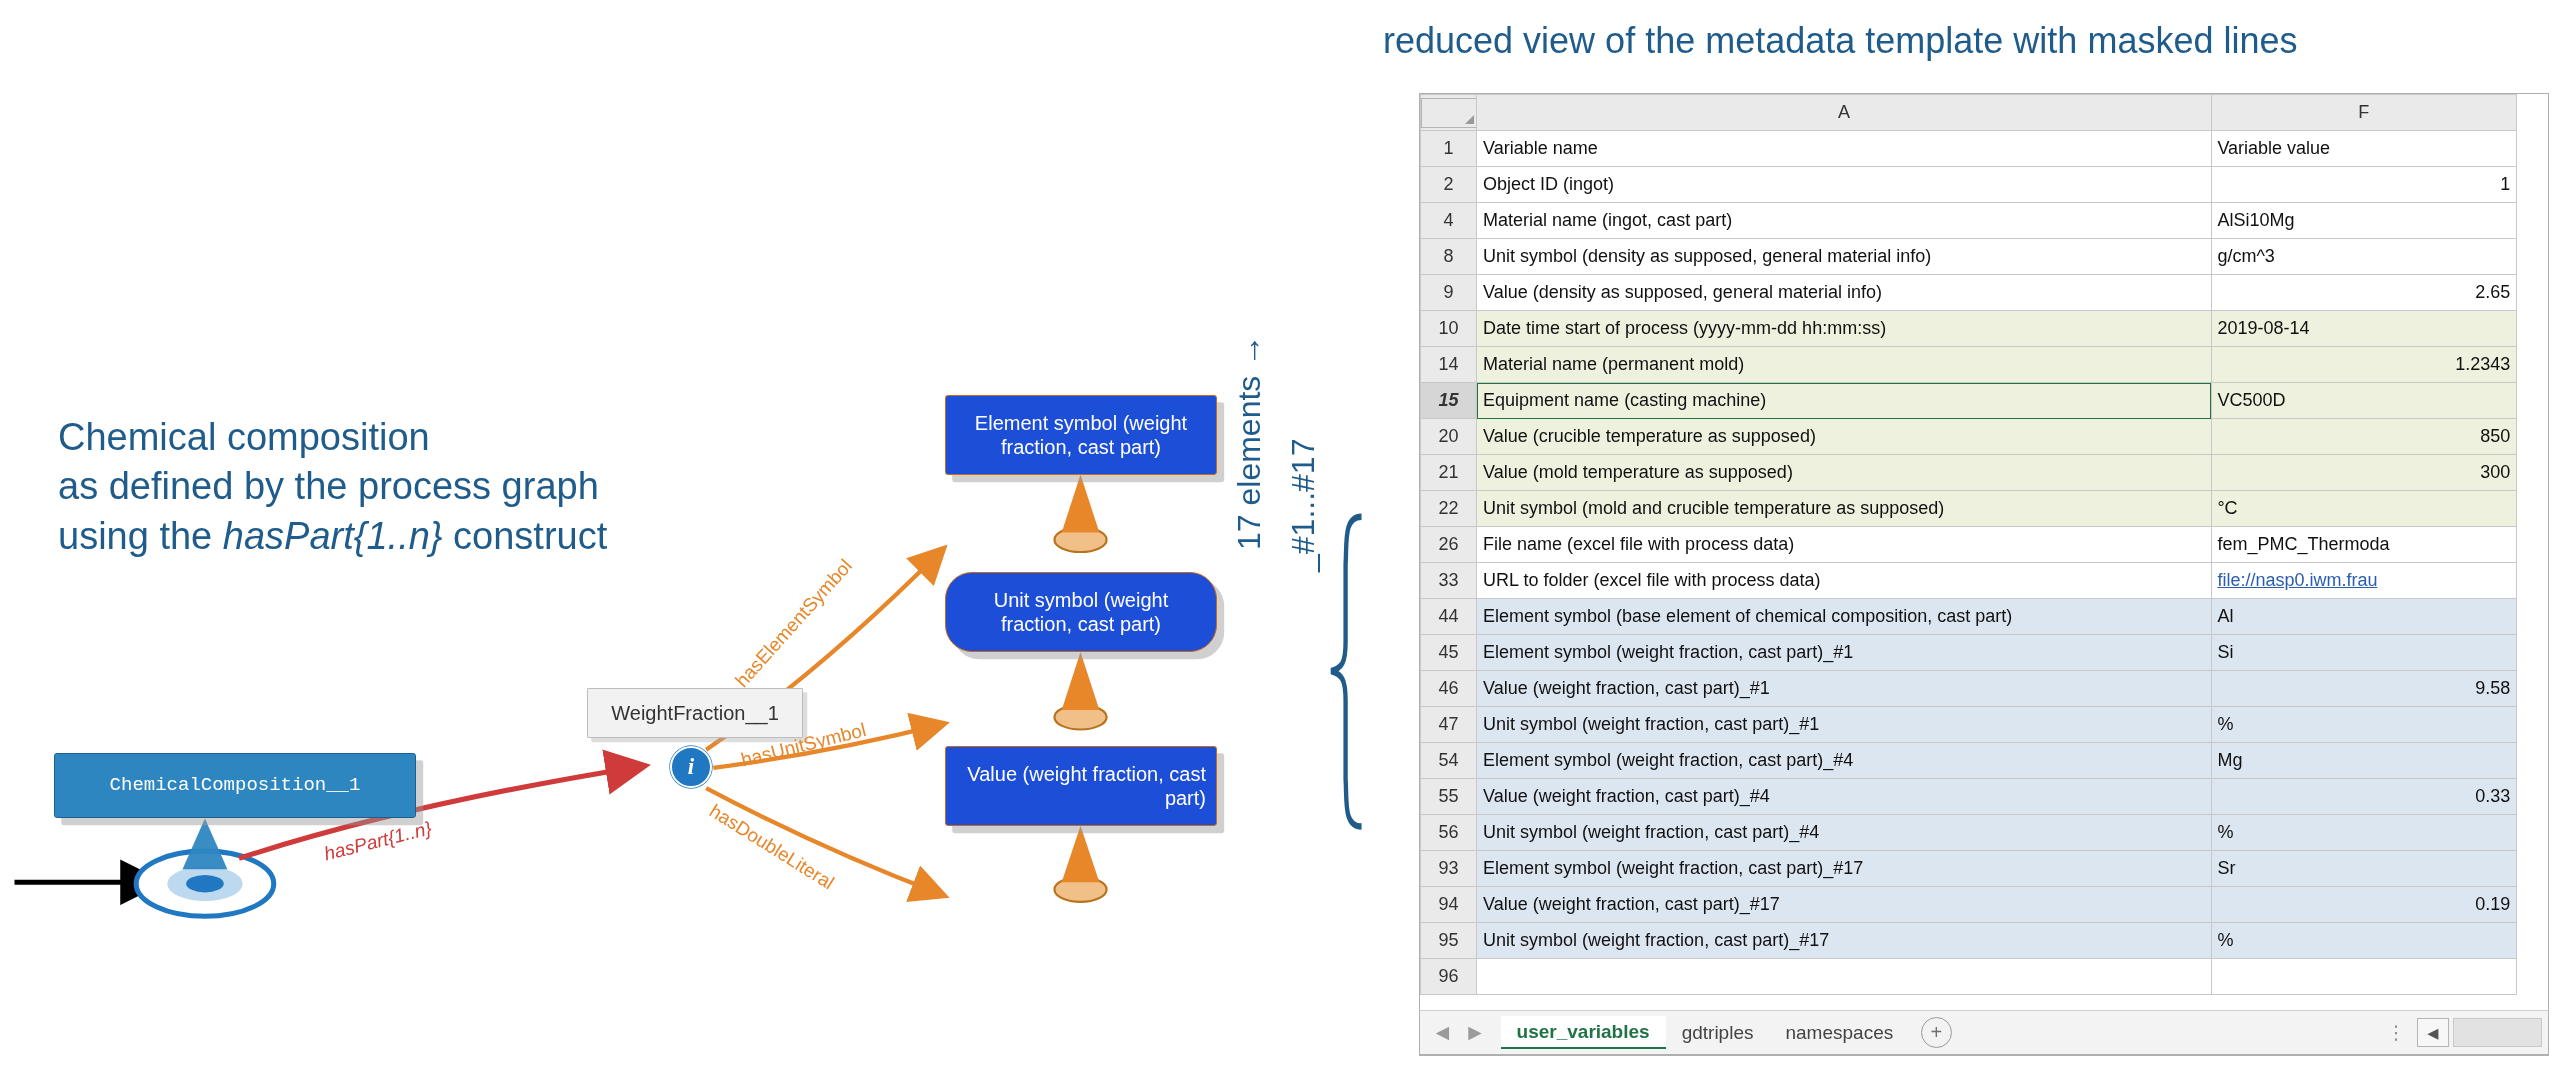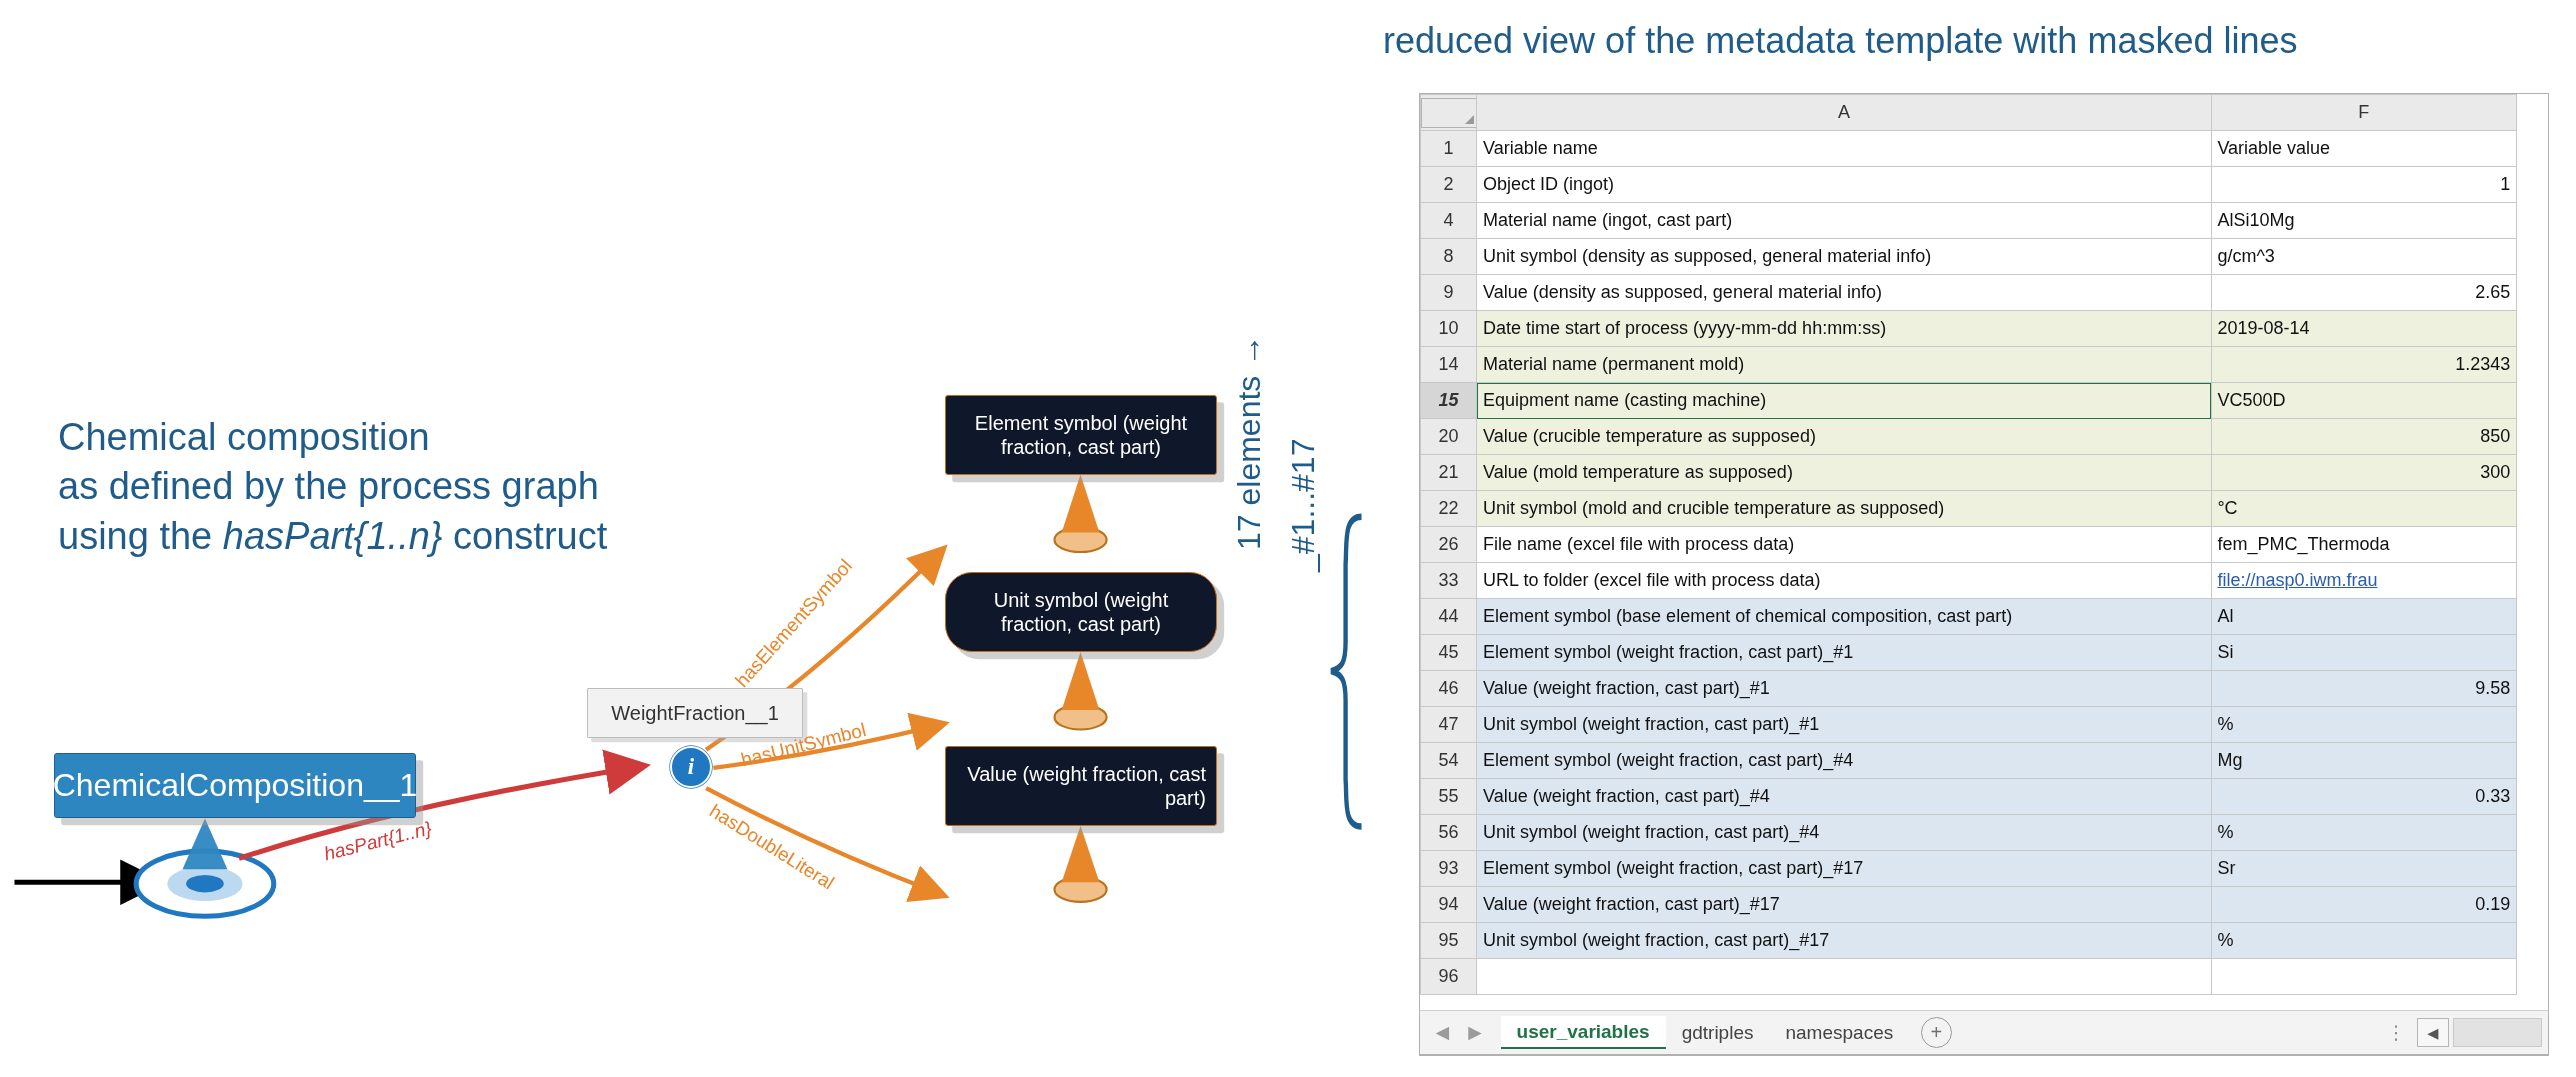--- a/index.html
+++ b/index.html
@@ -55,25 +55,26 @@
     line-height: 1.2;
     border-radius: 2.9px;
   }
   .node-chem {
     left: 54px;
     top: 753px;
     width: 362px;
     height: 65px;
     background: #2e86c1;
     border: 1.4px solid #1b5f8e;
-    font-size: 32px;
+    font-size: 19px;
     box-shadow: 7.2px 7.2px 0 rgba(150,150,150,0.45);
+    font-family: Liberation Mono, monospace;
   }
   .node-orange {
-    background: #0f172a;
+    background: #1d4ed8;
     border: 1.4px solid #c96a15;
     padding: 5.8px 10px;
     box-shadow: 7.2px 7.2px 0 rgba(150,150,150,0.45);
   }
   .node-elem-symbol {
     left: 945px;
     top: 395px;
     width: 272px;
     height: 80px;
   }

